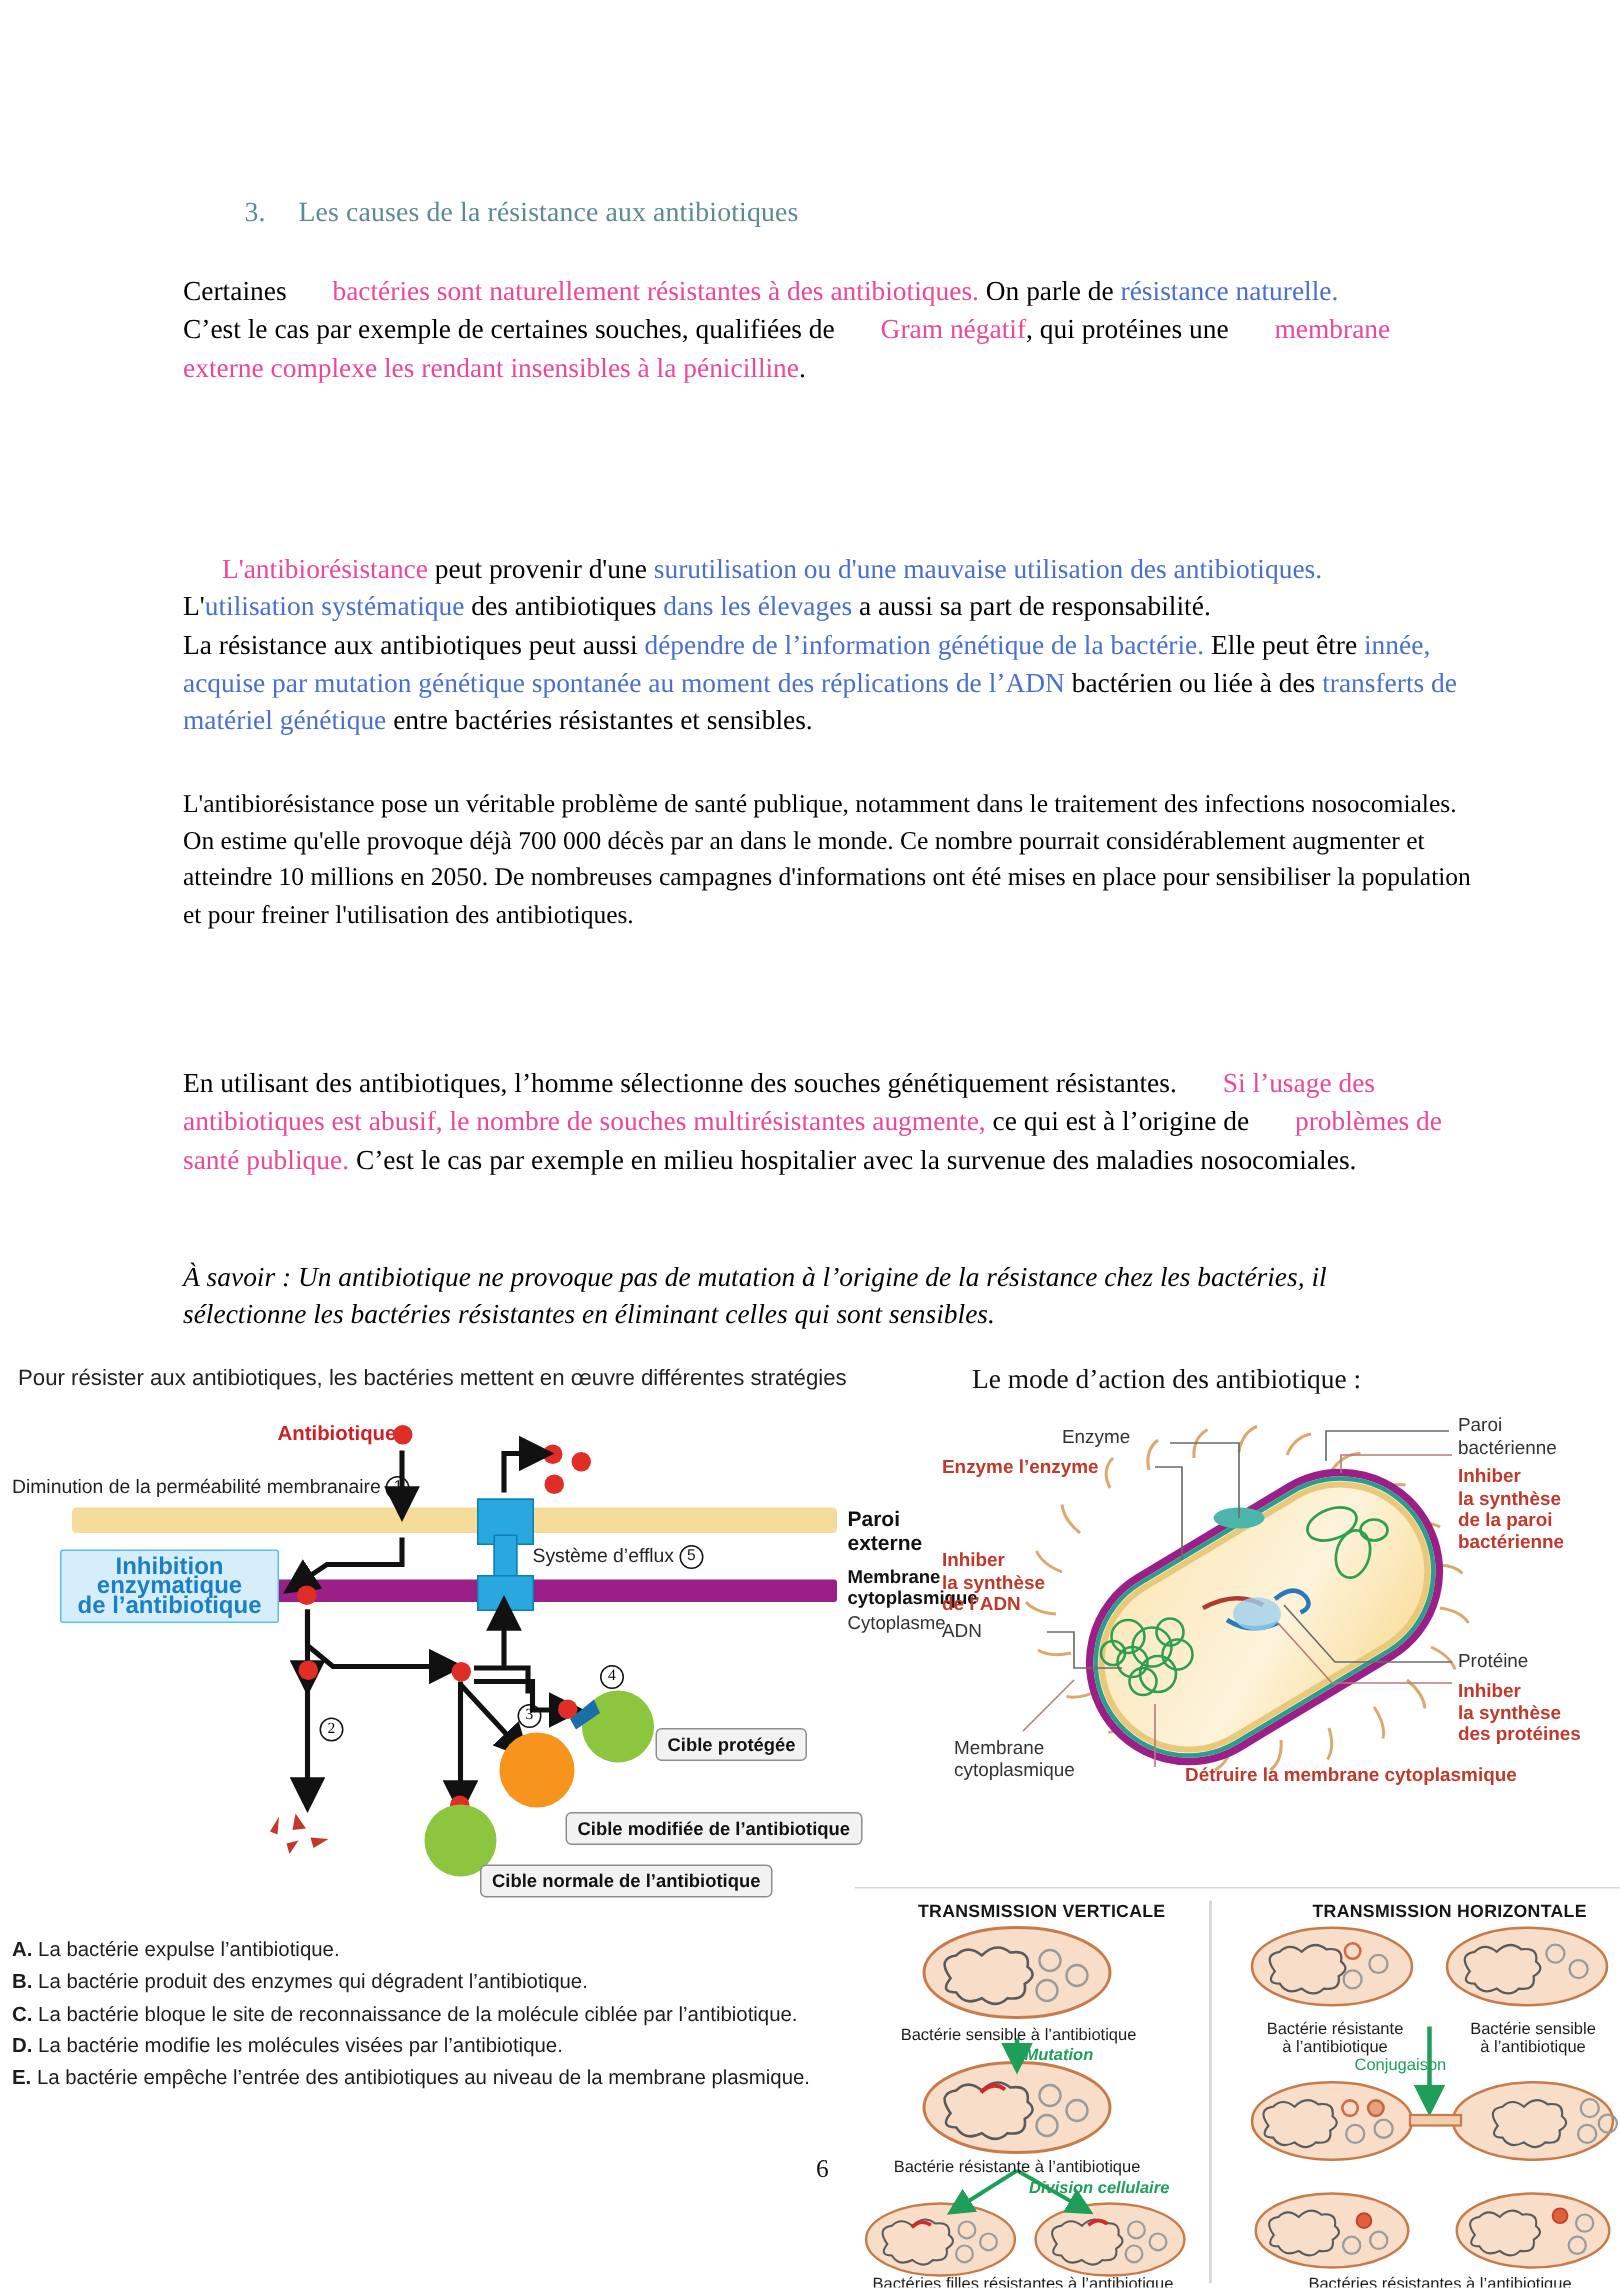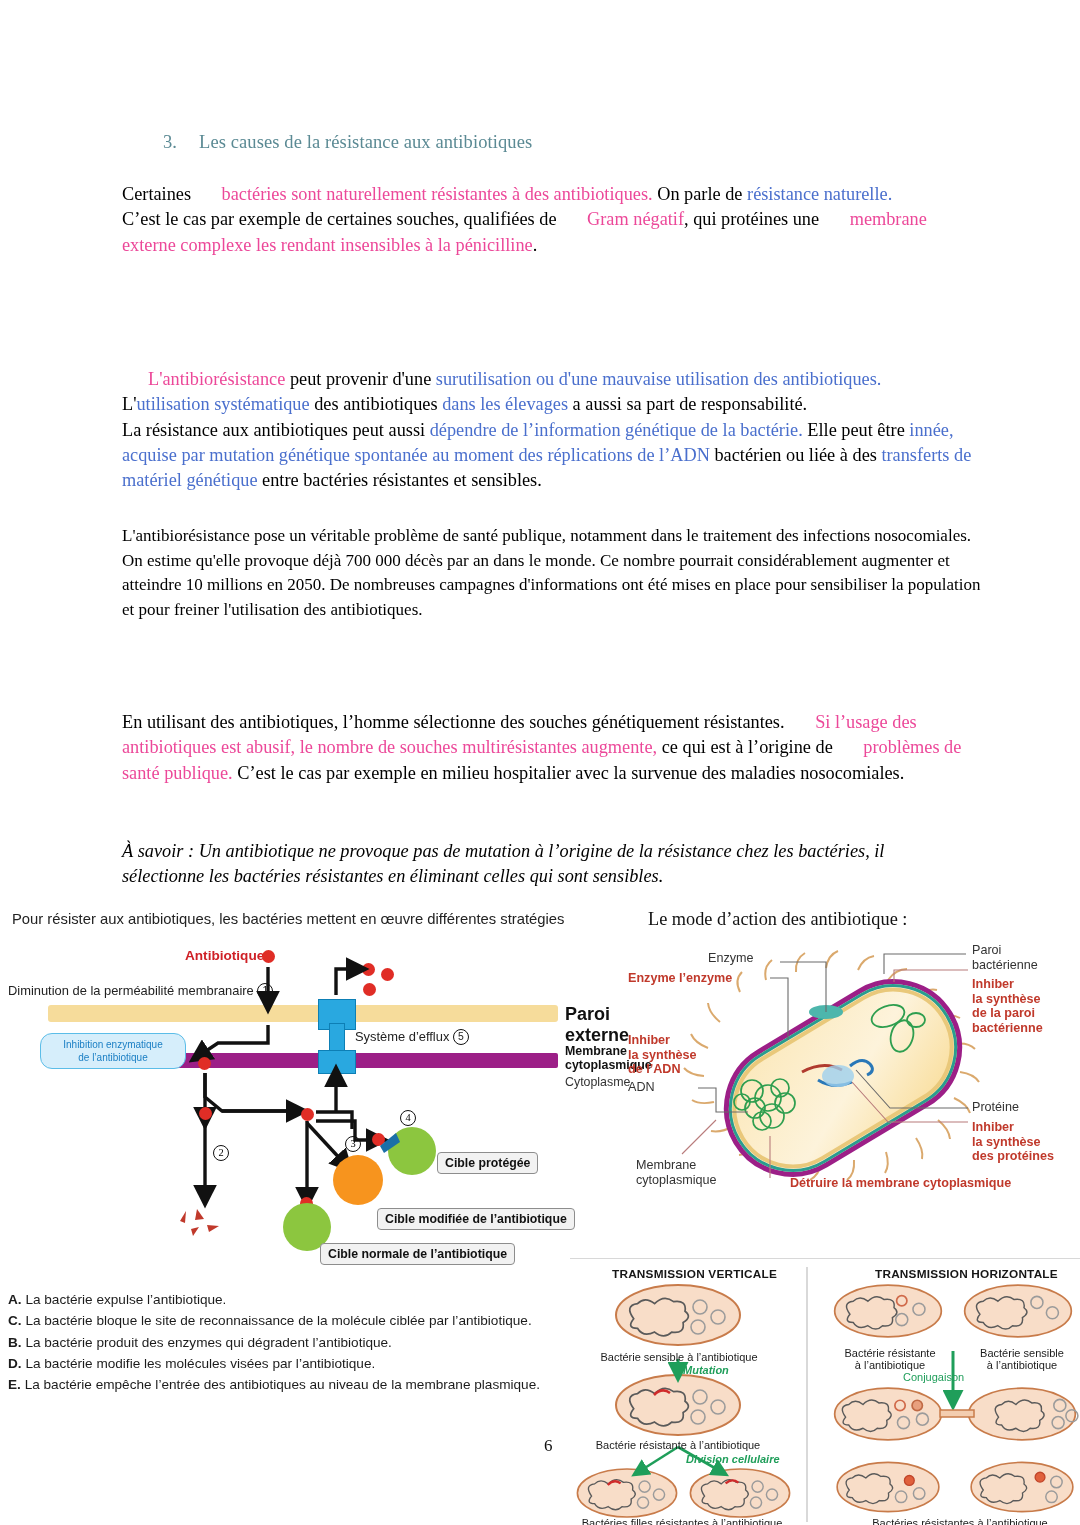--- a/index.html
+++ b/index.html
@@ -46,21 +46,21 @@
   .wall{
     position:absolute;left:48px;top:100px;width:510px;height:17px;
     background:#f6dc9b;border-radius:3px;
   }
   .memb{
     position:absolute;left:48px;top:148px;width:510px;height:15px;
     background:#9c1f87;border-radius:2px;
   }
   .lbl-paroi{
     position:absolute;left:565px;top:99px;
-    font-family:"Liberation Sans", sans-serif;font-weight:bold;font-size:18px;color:#111;
+    font-family:"Liberation Sans", sans-serif;font-weight:bold;font-size:14px;color:#111;
   }
   .lbl-memb{
     position:absolute;left:565px;top:140px;
     font-family:"Liberation Sans", sans-serif;font-weight:bold;font-size:12.4px;color:#111;
     line-height:13.5px;
   }
   .lbl-cyto{
     position:absolute;left:565px;top:170px;
     font-family:"Liberation Sans", sans-serif;font-size:12.4px;color:#333;
   }
@@ -77,22 +77,22 @@
     font-family:"Liberation Sans", sans-serif;font-size:12.9px;color:#222;white-space:nowrap;
   }
   .circnum{
     display:inline-block;width:14px;height:14px;line-height:13px;text-align:center;
     border:1.3px solid #111;border-radius:50%;font-size:10.4px;vertical-align:1px;
   }
   .dot{position:absolute;width:13px;height:13px;border-radius:50%;background:#e02d26;}
   .pump{position:absolute;background:#29a8e0;border:1.6px solid #0d7fb5;}
   .callout{
     position:absolute;left:40px;top:128px;width:140px;
-    background:#d6eefb;border:1.5px solid #5bbde8;border-radius:12px;
-    font-family:"Liberation Sans", sans-serif;font-weight:normal;font-size:10px;
+    background:#d6eefb;border:1.5px solid #5bbde8;border-radius:2px;
+    font-family:"Liberation Sans", sans-serif;font-weight:bold;font-size:16px;
     color:#1b7fc4;text-align:center;padding:4px 2px;line-height:13px;
   }
   .tag{
     position:absolute;background:#f2f2f2;border:1.4px solid #8d8d8d;border-radius:4px;
     font-family:"Liberation Sans", sans-serif;font-weight:bold;font-size:12.3px;color:#111;
     padding:3px 7px;white-space:nowrap;
   }
   .blob{position:absolute;border-radius:50%;}
   .green{background:#8cc63f;}
   .orange{background:#f7941e;}
@@ -254,22 +254,22 @@
     <div class="blob orange" style="left:333px;top:250px;width:50px;height:50px;"></div>
     <div class="blob green" style="left:283px;top:298px;width:48px;height:48px;"></div>
 
     <div class="tag" style="left:437px;top:247px;">Cible protégée</div>
     <div class="tag" style="left:377px;top:303px;">Cible modifiée de l’antibiotique</div>
     <div class="tag" style="left:320px;top:338px;">Cible normale de l’antibiotique</div>
   </div>
 
   <div class="listabc">
     <div><b>A.</b> <span>La bactérie expulse l’antibiotique.</span></div>
+    <div><b>B.</b> <span>La bactérie produit des enzymes qui dégradent l’antibiotique.</span></div>
     <div><b>C.</b> <span>La bactérie bloque le site de reconnaissance de la molécule ciblée par l’antibiotique.</span></div>
-    <div><b>B.</b> <span>La bactérie produit des enzymes qui dégradent l’antibiotique.</span></div>
     <div><b>D.</b> <span>La bactérie modifie les molécules visées par l’antibiotique.</span></div>
     <div><b>E.</b> <span>La bactérie empêche l’entrée des antibiotiques au niveau de la membrane plasmique.</span></div>
   </div>
 
   <div id="fig2">
     <div class="title">Le mode d’action des antibiotique :</div>
 
     <svg width="460" height="310" viewBox="0 0 460 310" style="position:absolute;left:0;top:35px;">
       <defs>
         <linearGradient id="cellg" x1="0" y1="0" x2="1" y2="1">

